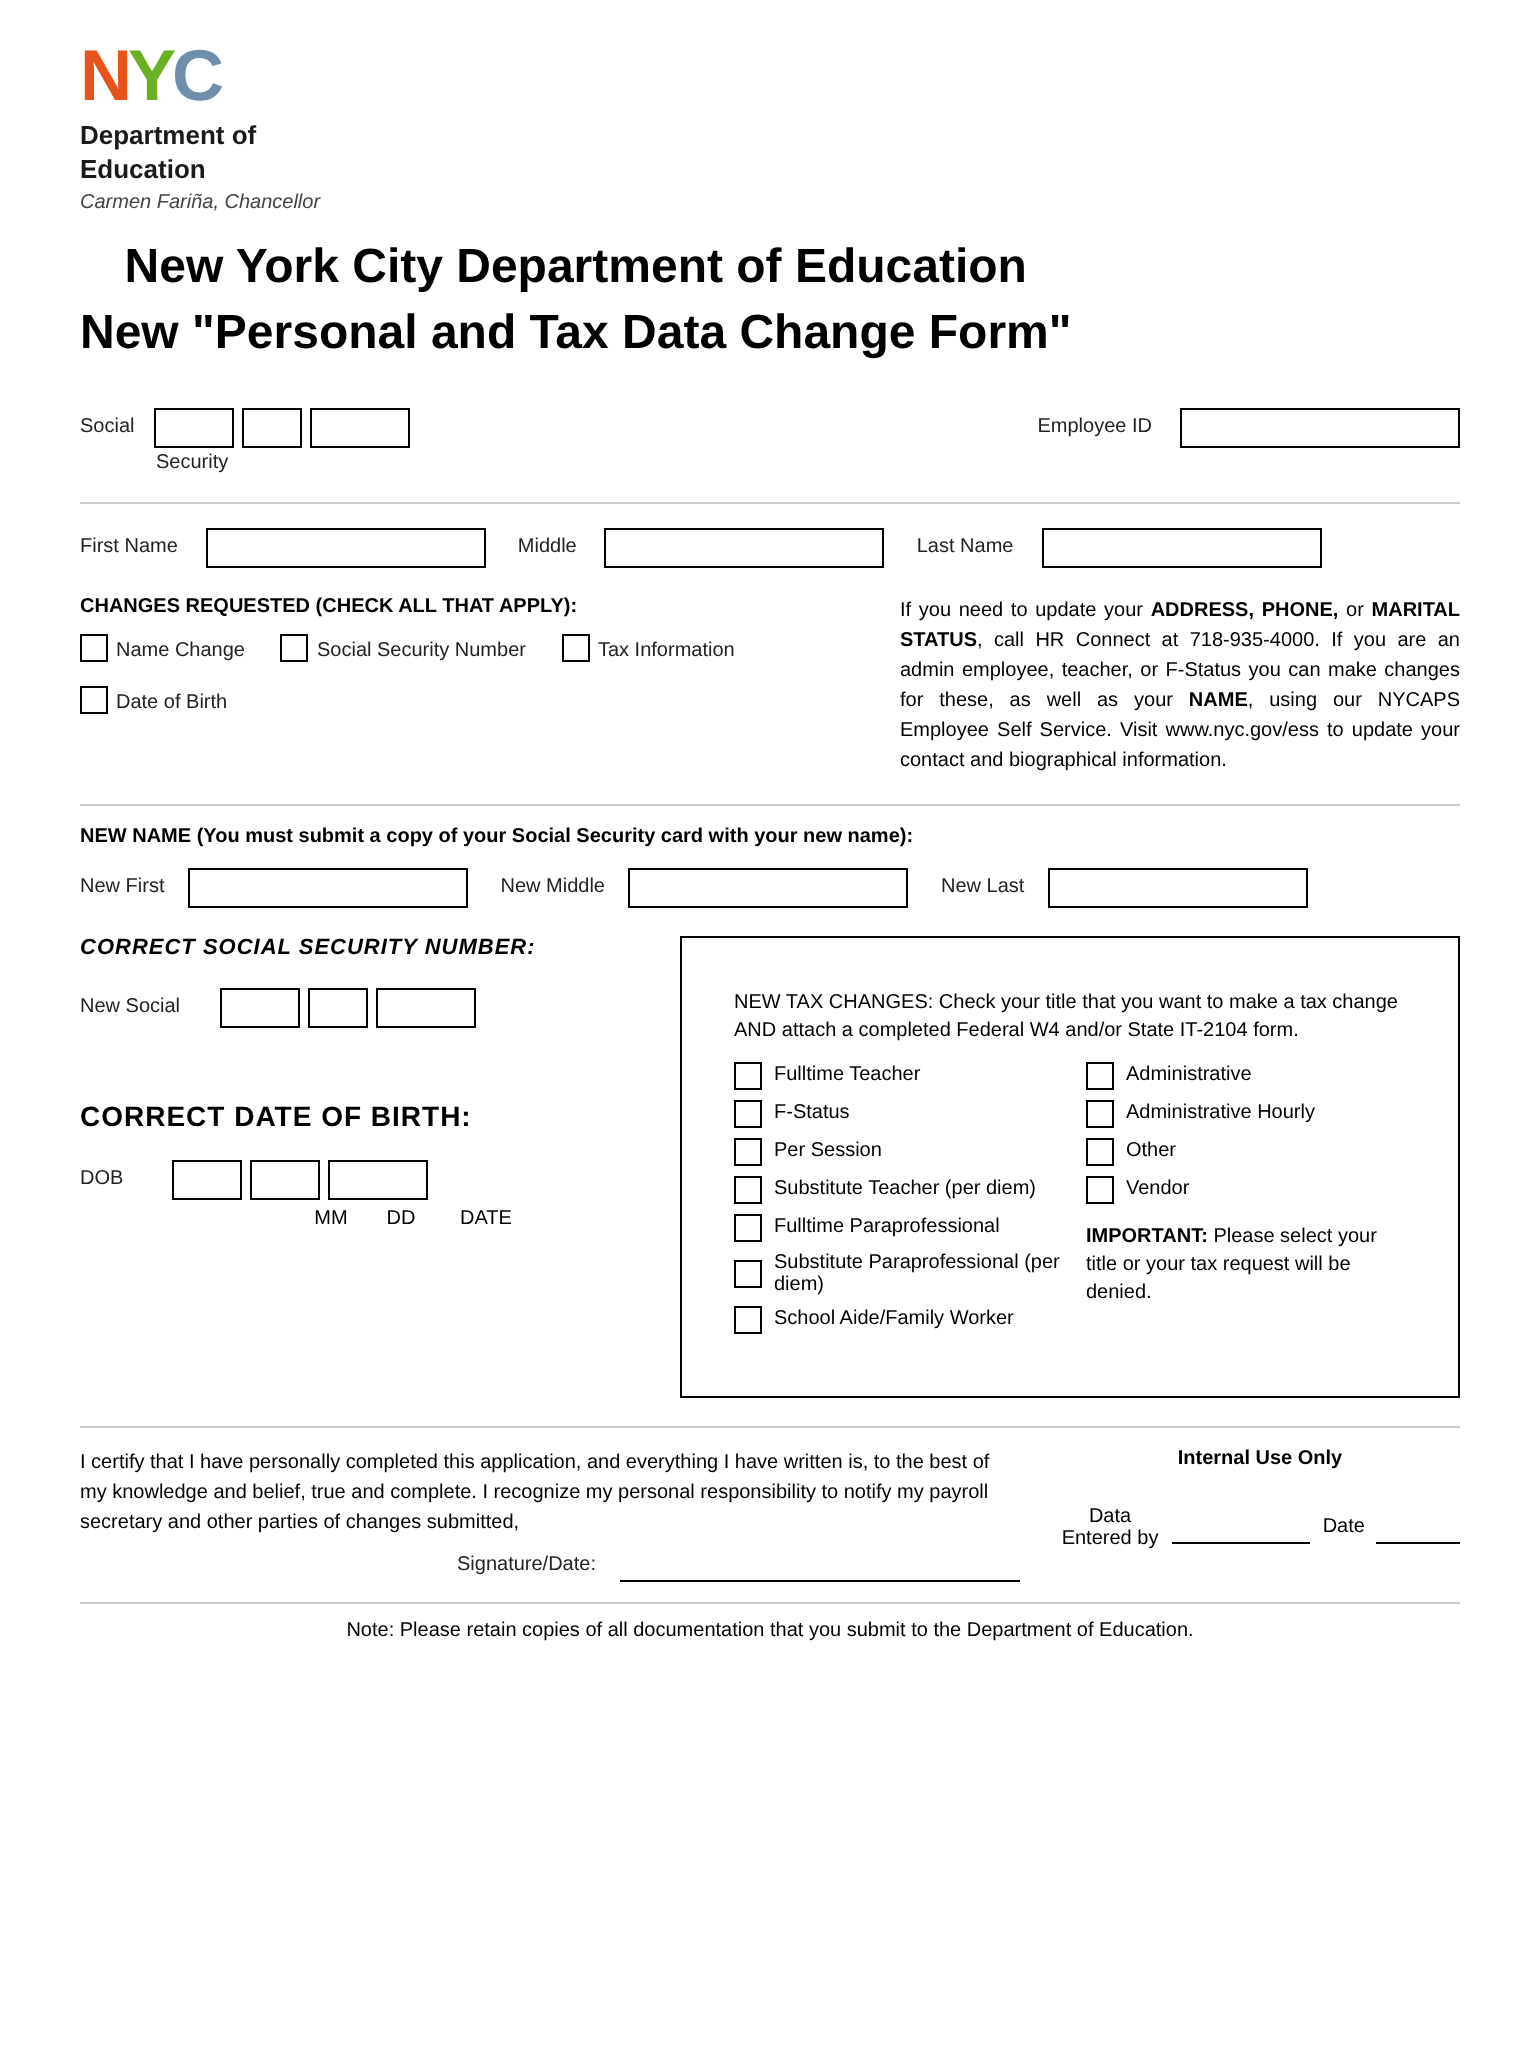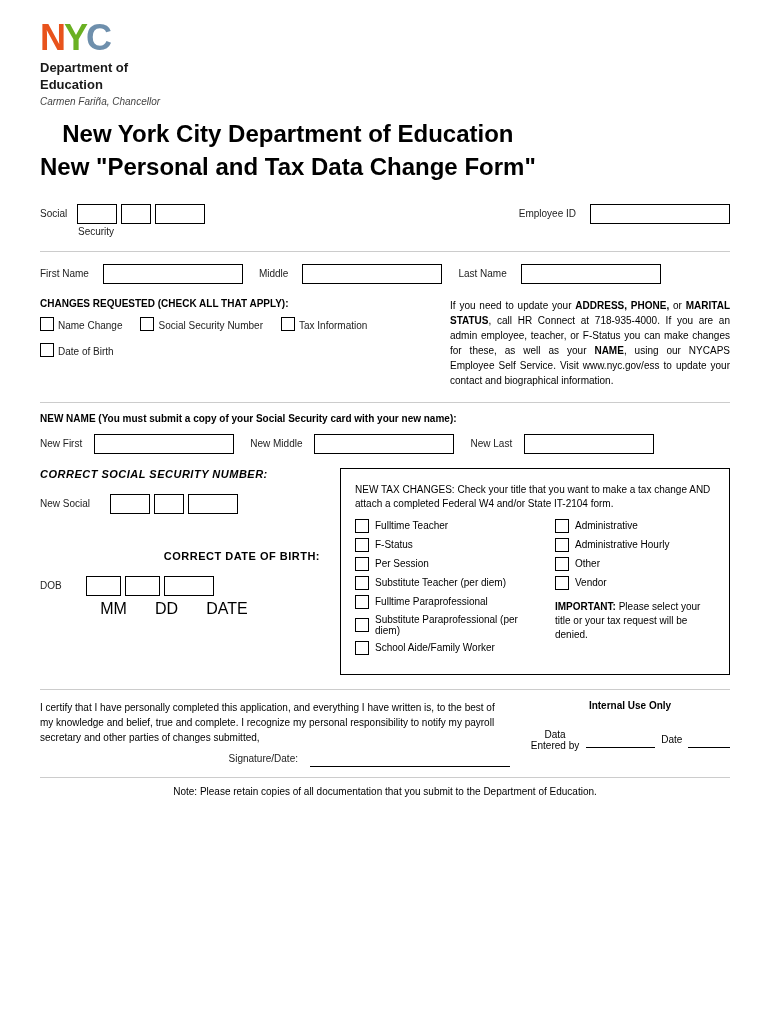--- a/index.html
+++ b/index.html
@@ -170,46 +170,46 @@
       font-style: italic;
     }
     .new-social-row {
       display: flex;
       align-items: center;
       gap: 4px;
       margin-bottom: 36px;
     }
     .correct-dob-header {
       font-weight: bold;
-      font-size: 11px;
+      font-size: 14px;
       margin-bottom: 14px;
       letter-spacing: 0.5px;
-      text-align: right;
     }
     .dob-row {
       display: flex;
       align-items: center;
       gap: 4px;
       margin-bottom: 4px;
     }
     .dob-mm { width: 35px; }
     .dob-dd { width: 35px; }
     .dob-yyyy { width: 50px; }
     .dob-labels {
       display: flex;
-      gap: 18px;
+      gap: 0;
       margin-left: 56px;
-      font-size: 16px;
+      font-size: 10px;
+      justify-content: center;
     }
     .dob-label-mm { width: 35px; text-align: center; }
     .dob-label-dd { width: 35px; text-align: center; }
     .dob-label-yyyy { width: 50px; text-align: center; }
     .tax-box {
       border: 1px solid #000;
-      padding: 14px;
+      padding: 26px;
       font-size: 10px;
     }
     .tax-header {
       font-size: 10px;
       margin-bottom: 8px;
       line-height: 1.4;
     }
     .tax-columns {
       display: flex;
       gap: 10px;

